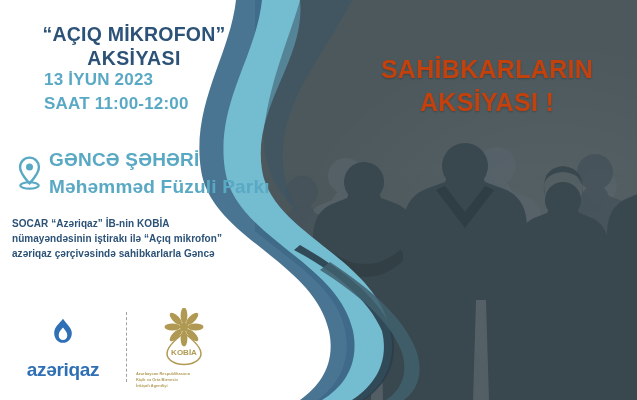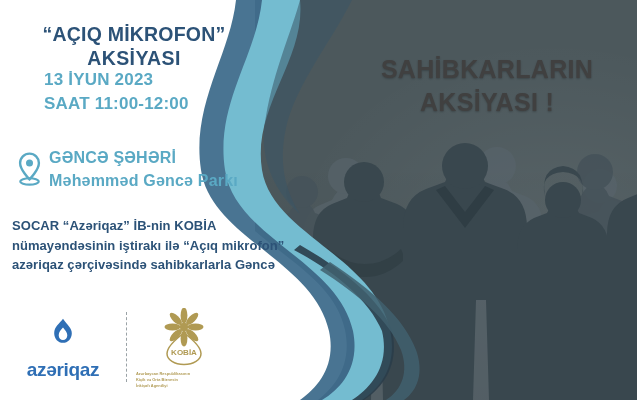--- a/index.html
+++ b/index.html
@@ -102,36 +102,36 @@
     left: 18px;
     top: 146px;
     display: flex;
     align-items: center;
     gap: 8px;
   }
   .pin-icon { width: 23px; height: 34px; flex: 0 0 auto; }
   .place-lines .pl-line {
     color: #5aa9c4;
     font-weight: bold;
-    font-size: 16px;
+    font-size: 19px;
     line-height: 1.44;
     letter-spacing: 0.2px;
     white-space: nowrap;
   }
 
   .body-block {
     position: absolute;
     left: 12px;
     top: 216px;
     width: 242px;
   }
   .body-line {
     color: #2c5277;
     font-weight: bold;
-    font-size: 13px;
+    font-size: 10px;
     line-height: 1.50;
     letter-spacing: 0.05px;
     white-space: nowrap;
   }
 
   
   .logos {
     position: absolute;
     left: 16px;
     top: 312px;
@@ -178,21 +178,21 @@
     font-weight: bold;
   }
 
   
   .headline {
     position: absolute;
     left: 352px;
     top: 53px;
     width: 270px;
     text-align: center;
-    color: #404040;
+    color: #c2410c;
     font-weight: bold;
     font-size: 25px;
     line-height: 1.32;
     letter-spacing: 0.3px;
     text-shadow: 0 1px 2px rgba(0,0,0,0.22);
   }
   .hl-line { white-space: nowrap; }
 </style>
 </head>
 <body>
@@ -313,21 +313,21 @@
     <div class="place-block">
       <span class="pin-icon">
         <svg width="23" height="34" viewBox="0 0 23 34" xmlns="http://www.w3.org/2000/svg">
           <path d="M11.5 1.6 C6.3 1.6 2.1 5.8 2.1 11 c0 7 9.4 16.4 9.4 16.4 S20.9 18 20.9 11 c0-5.2-4.2-9.4-9.4-9.4 z" fill="none" stroke="#5aa9c4" stroke-width="2.4"></path>
           <circle cx="11.5" cy="10.9" r="3.5" fill="#5aa9c4"></circle>
           <ellipse cx="11.5" cy="29.4" rx="9.2" ry="3.2" fill="none" stroke="#5aa9c4" stroke-width="2.1"></ellipse>
         </svg>
       </span>
       <span class="place-lines">
         <span class="pl-line">GƏNCƏ ŞƏHƏRİ</span>
-        <span class="pl-line" style="display:block">Məhəmməd Gəncə Parkı</span>
+        <span class="pl-line" style="display:block">Məhəmməd Füzuli Parkı</span>
       </span>
     </div>
 
     <div class="body-block">
       <div class="body-line">SOCAR “Azəriqaz” İB-nin KOBİA</div>
       <div class="body-line">nümayəndəsinin iştirakı ilə “Açıq mikrofon”</div>
       <div class="body-line">azəriqaz çərçivəsində sahibkarlarla Gəncə</div>
     </div>
 
     <div class="logos">

